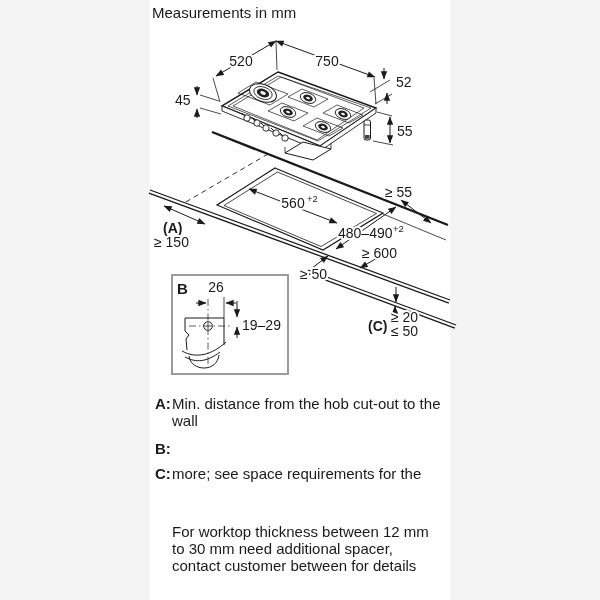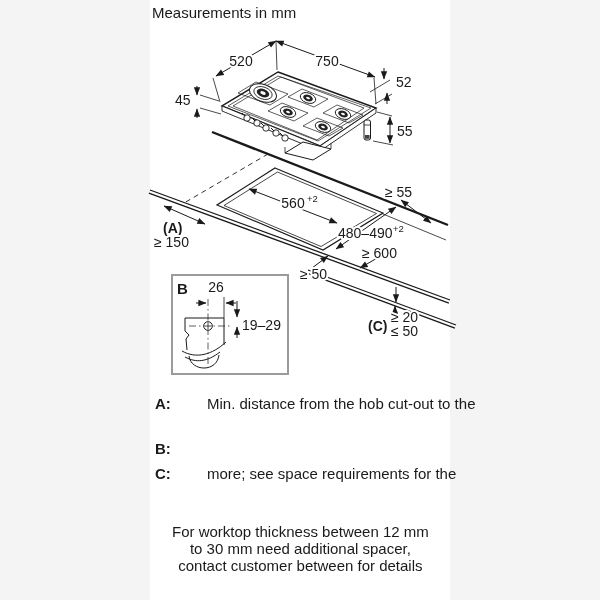--- a/index.html
+++ b/index.html
@@ -3,23 +3,23 @@
 <meta charset="utf-8">
 <style>
   html,body{margin:0;padding:0;background:#f4f4f4;}
   .stage{position:relative;width:600px;height:600px;background:#f4f4f4;overflow:hidden;
          font-family:"Liberation Sans",sans-serif;color:#1a1a1a;padding-left:16px;}
   .panel{position:absolute;left:150px;top:0;width:300px;height:600px;background:#ffffff;}
   .diagram-svg{position:absolute;left:0;top:0;}
   .page-title{position:absolute;left:152px;top:4px;font-size:15px;color:#1a1a1a;}
   .legend-item{position:absolute;left:155px;width:298px;display:flex;font-size:15px;line-height:17px;}
   .legend-key{flex:0 0 17px;font-weight:bold;}
-  .legend-lines div{white-space:nowrap;margin-left:35px;}
+  .legend-lines div{white-space:nowrap;}
   .note{position:absolute;left:172px;font-size:15px;line-height:17px;}
-  .note div{white-space:nowrap;text-align:center;}
+  .note div{white-space:nowrap;}
   
   text{font-family:"Liberation Sans",sans-serif;fill:#1a1a1a;}
   .dim{font-size:14px;paint-order:stroke;stroke:#ffffff;stroke-width:4px;stroke-linejoin:round;}
   .dim-sup{font-size:9.5px;paint-order:stroke;stroke:#ffffff;stroke-width:3px;stroke-linejoin:round;}
   .dim-bold{font-weight:bold;}
   .boxlabel{font-size:15px;font-weight:bold;}
   .ln{stroke:#1a1a1a;fill:none;}
 </style>
 </head>
 <body>
@@ -210,20 +210,21 @@
       <line class="ln" x1="237" y1="301" x2="237" y2="317" stroke-width="1" marker-end="url(#ah)"></line>
       <line class="ln" x1="237" y1="338" x2="237" y2="327" stroke-width="1" marker-end="url(#ah)"></line>
       <text class="dim" x="242" y="330">19–29</text>
     </g>
   </svg>
 
   <div class="legend-item" style="top:395px">
     <div class="legend-key">A:</div>
     <div class="legend-lines">
       <div>Min. distance from the hob cut-out to the</div>
+      <div>wall</div>
     </div>
   </div>
 
   <div class="legend-item" style="top:440px">
     <div class="legend-key">B:</div>
   </div>
 
   <div class="legend-item" style="top:465px">
     <div class="legend-key">C:</div>
     <div class="legend-lines">

